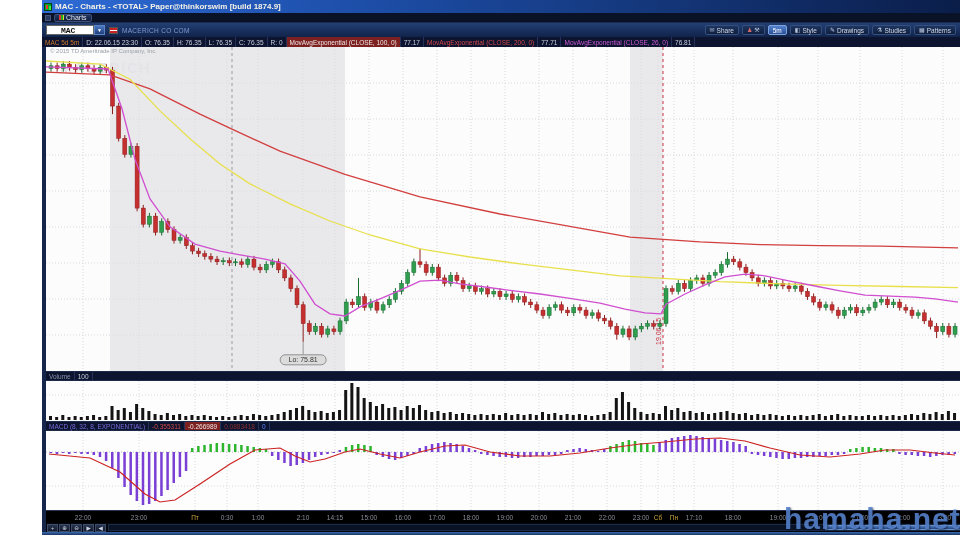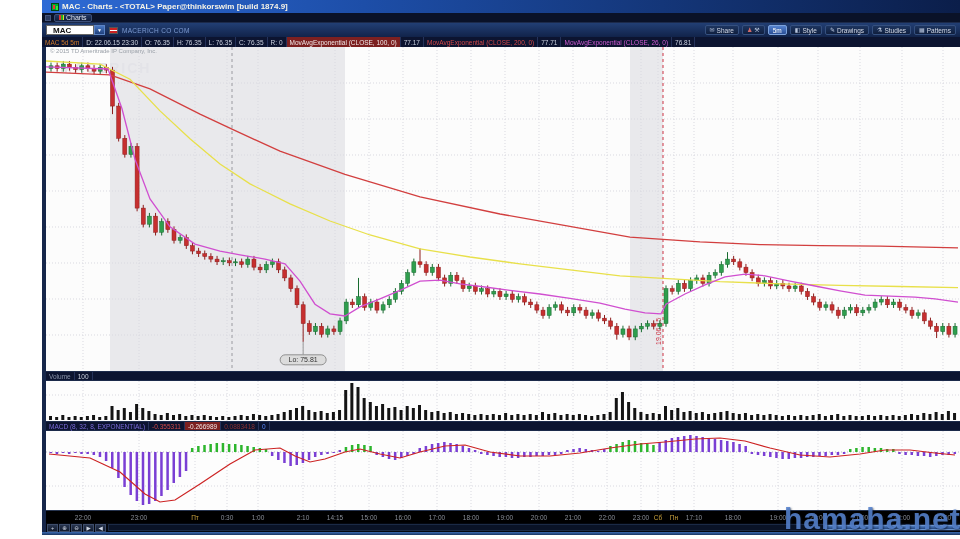--- a/index.html
+++ b/index.html
@@ -3,39 +3,39 @@
 <meta charset="utf-8">
 <style>
   * { margin:0; padding:0; box-sizing:border-box; }
   html,body { width:960px; height:539px; background:#ffffff; overflow:hidden;
               font-family:"Liberation Sans", sans-serif; position:relative; }
   .abs { position:absolute; }
 
   
   #titlebar { left:42px; top:0; width:918px; height:13px;
     background:linear-gradient(90deg,#2e6bd6 0%,#1d4ea8 35%,#0b1e4a 100%);
-    display:flex; align-items:center; padding-left:9px; }
+    display:flex; align-items:center; padding-left:2px; }
   #titlebar .ttl { color:#f5f2e6; font-size:8px; font-weight:bold; margin-left:3px; white-space:nowrap; }
   .candle-ico { width:8px; height:8px; position:relative; background:#0a3; border:1px solid #041; }
   .candle-ico:after { content:""; position:absolute; left:1px; top:1px; width:2px; height:4px; background:#e33; }
   .candle-ico:before { content:""; position:absolute; left:4px; top:2px; width:2px; height:4px; background:#3e3; }
 
   #tabrow { left:42px; top:13px; width:918px; height:10px; background:#0a1228;
     display:flex; align-items:center; gap:3px; padding-left:3px; border-bottom:1px solid #1c2a4a; }
   .grid-ico { width:6px; height:6px; background:
     linear-gradient(#2a3a5e,#2a3a5e); border:1px solid #44557e; }
   #tab-charts { height:8px; display:flex; align-items:center; gap:2px; padding:0 4px;
     background:linear-gradient(#22365f,#121f3d); border:1px solid #3c4f79; border-radius:2px; }
   #tab-charts span { color:#dfe4ee; font-size:7px; }
   .tab-ico { width:5px; height:5px; background:linear-gradient(90deg,#d33 0 2px,#2a2 2px 4px,#dd3 4px); }
 
   #toolbar { left:42px; top:23px; width:918px; height:14px;
     background:linear-gradient(#223f74,#11234a); display:flex; align-items:center; padding:0 4px; }
   #symbol-input { width:48px; height:10px; background:#fff; border:1px solid #666;
-    font-size:8px; font-weight:bold; color:#111; padding:0 6px; font-family:Liberation Sans, sans-serif; }
+    font-size:8px; font-weight:bold; color:#111; padding:0 14px; font-family:Liberation Mono, monospace; }
   #symbol-dd { width:11px; height:10px; background:linear-gradient(#4877c2,#20407c);
     border:1px solid #5d84c4; color:#fff; font-size:5px; line-height:9px; text-align:center; }
   .flag-ico { width:9px; height:7px; margin-left:4px;
     background:linear-gradient(#c22 0 2px,#fff 2px 3px,#c22 3px 5px,#fff 5px 6px,#c22 6px); border:1px solid #555; }
   #company { color:#7d9bd2; font-size:6.5px; margin-left:4px; letter-spacing:.3px; }
   #toolbar .right { margin-left:auto; display:flex; align-items:center; gap:3px; }
   .tb-btn { height:10px; display:flex; align-items:center; gap:2px; padding:0 4px;
     background:linear-gradient(#1d3560,#101f3e); border:1px solid #35507f; border-radius:2px;
     color:#d5dbe8; font-size:6.5px; white-space:nowrap; }
   .tb-btn.hl { background:linear-gradient(#5583cf,#2a4f96); border-color:#7da3dc; color:#fff; }

